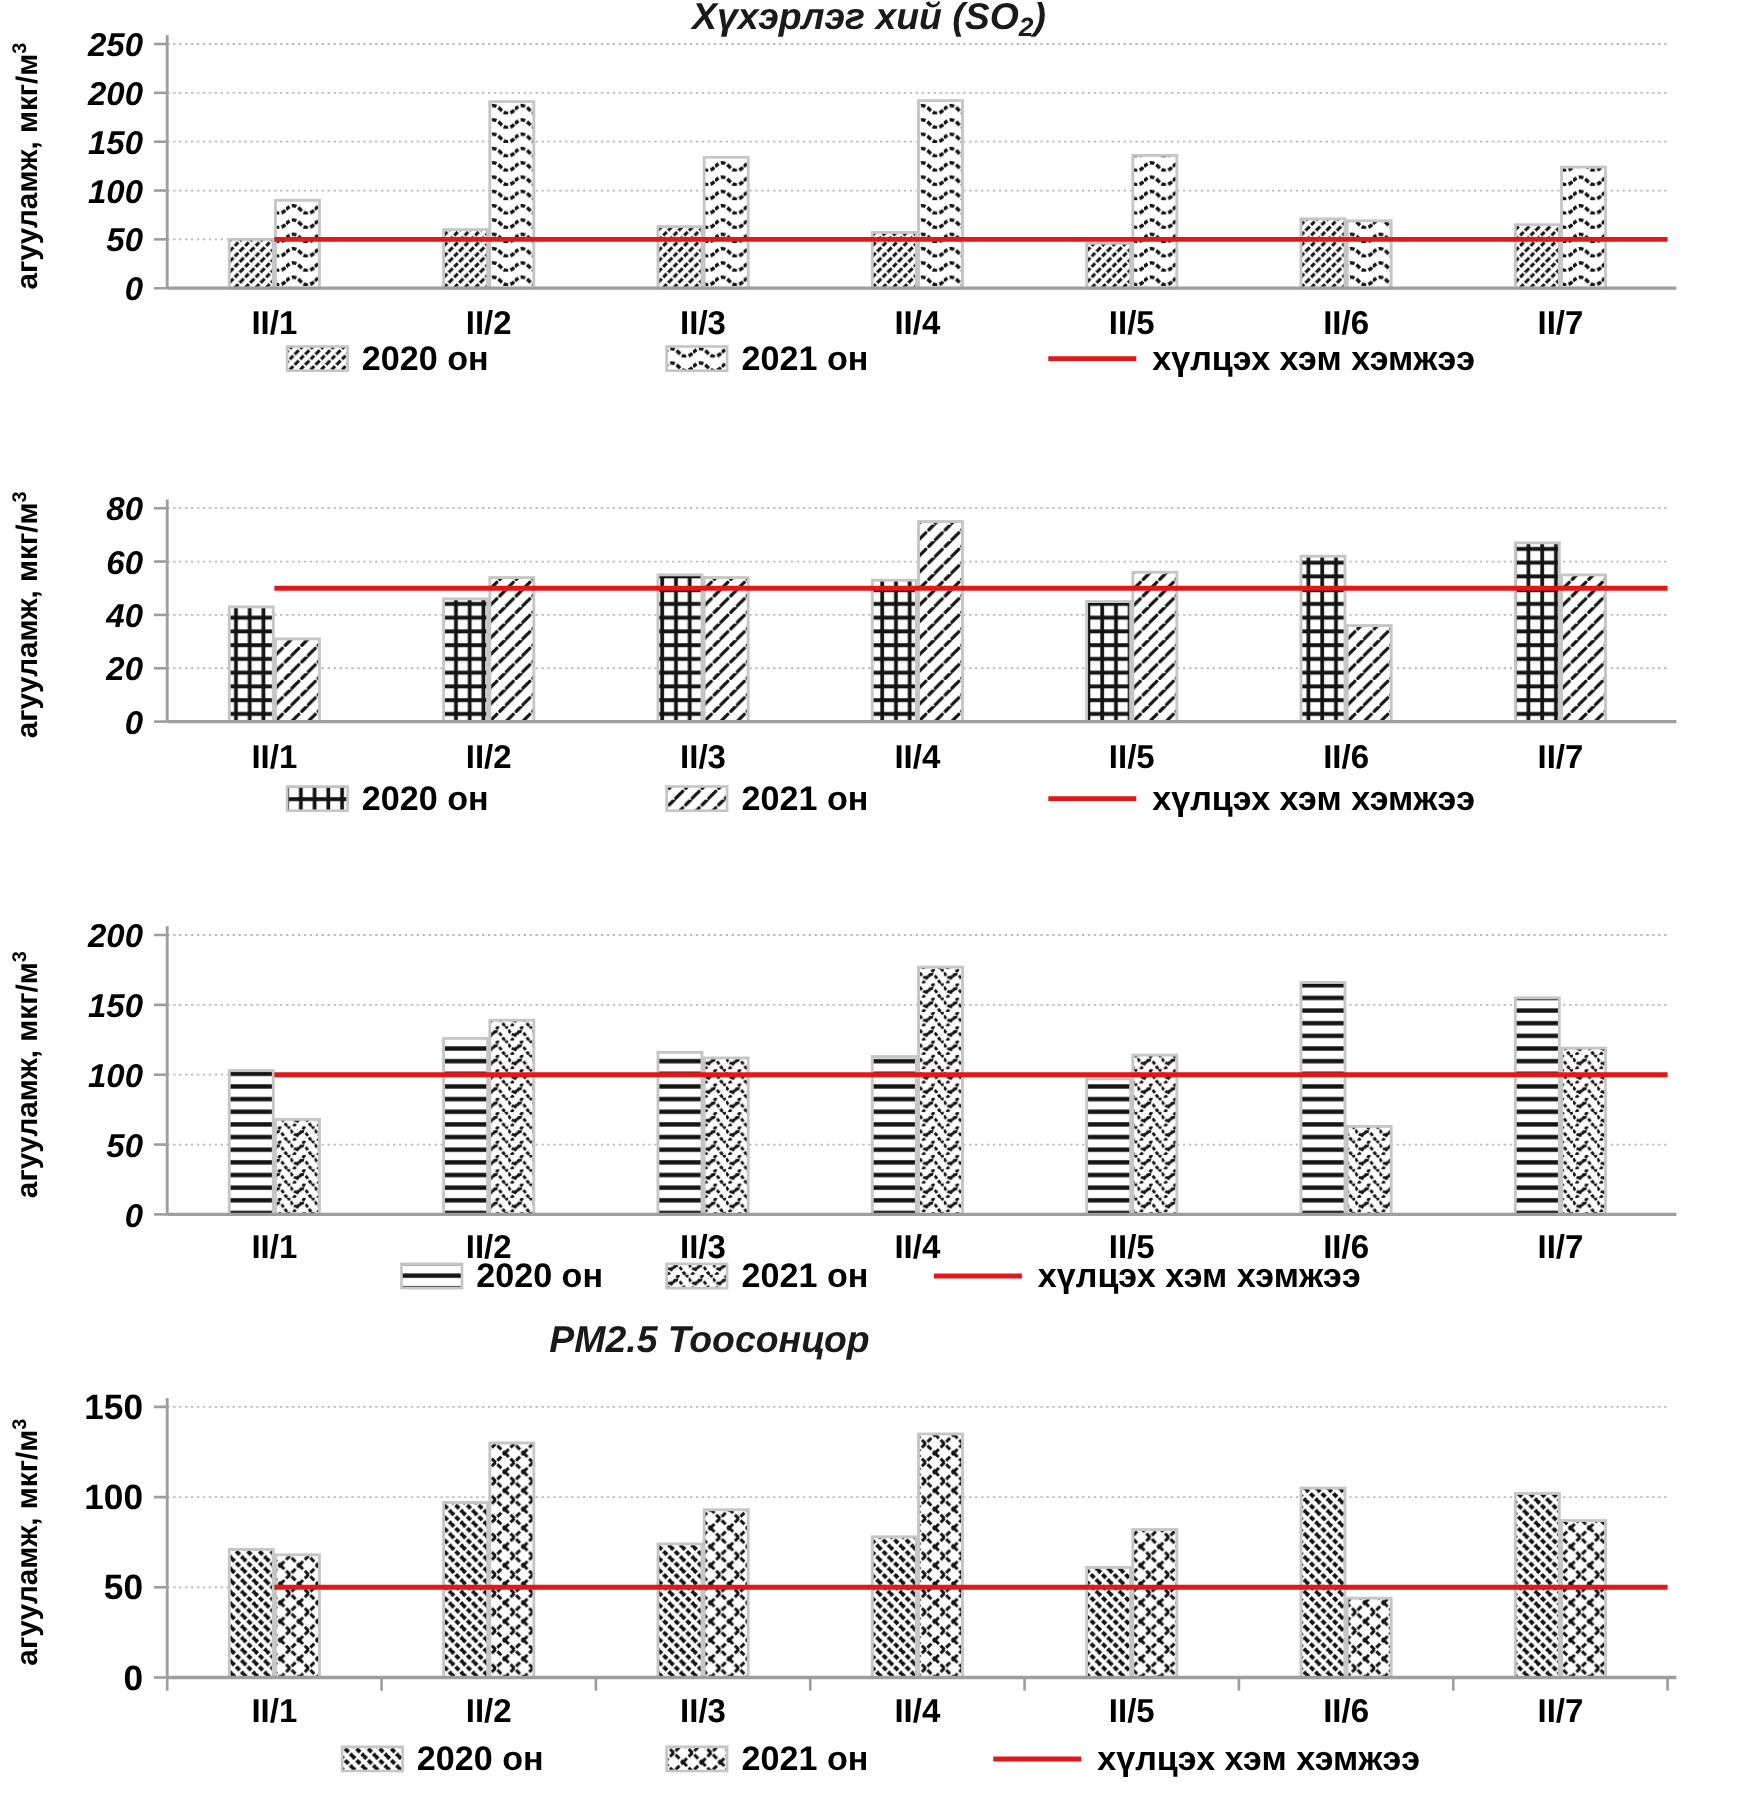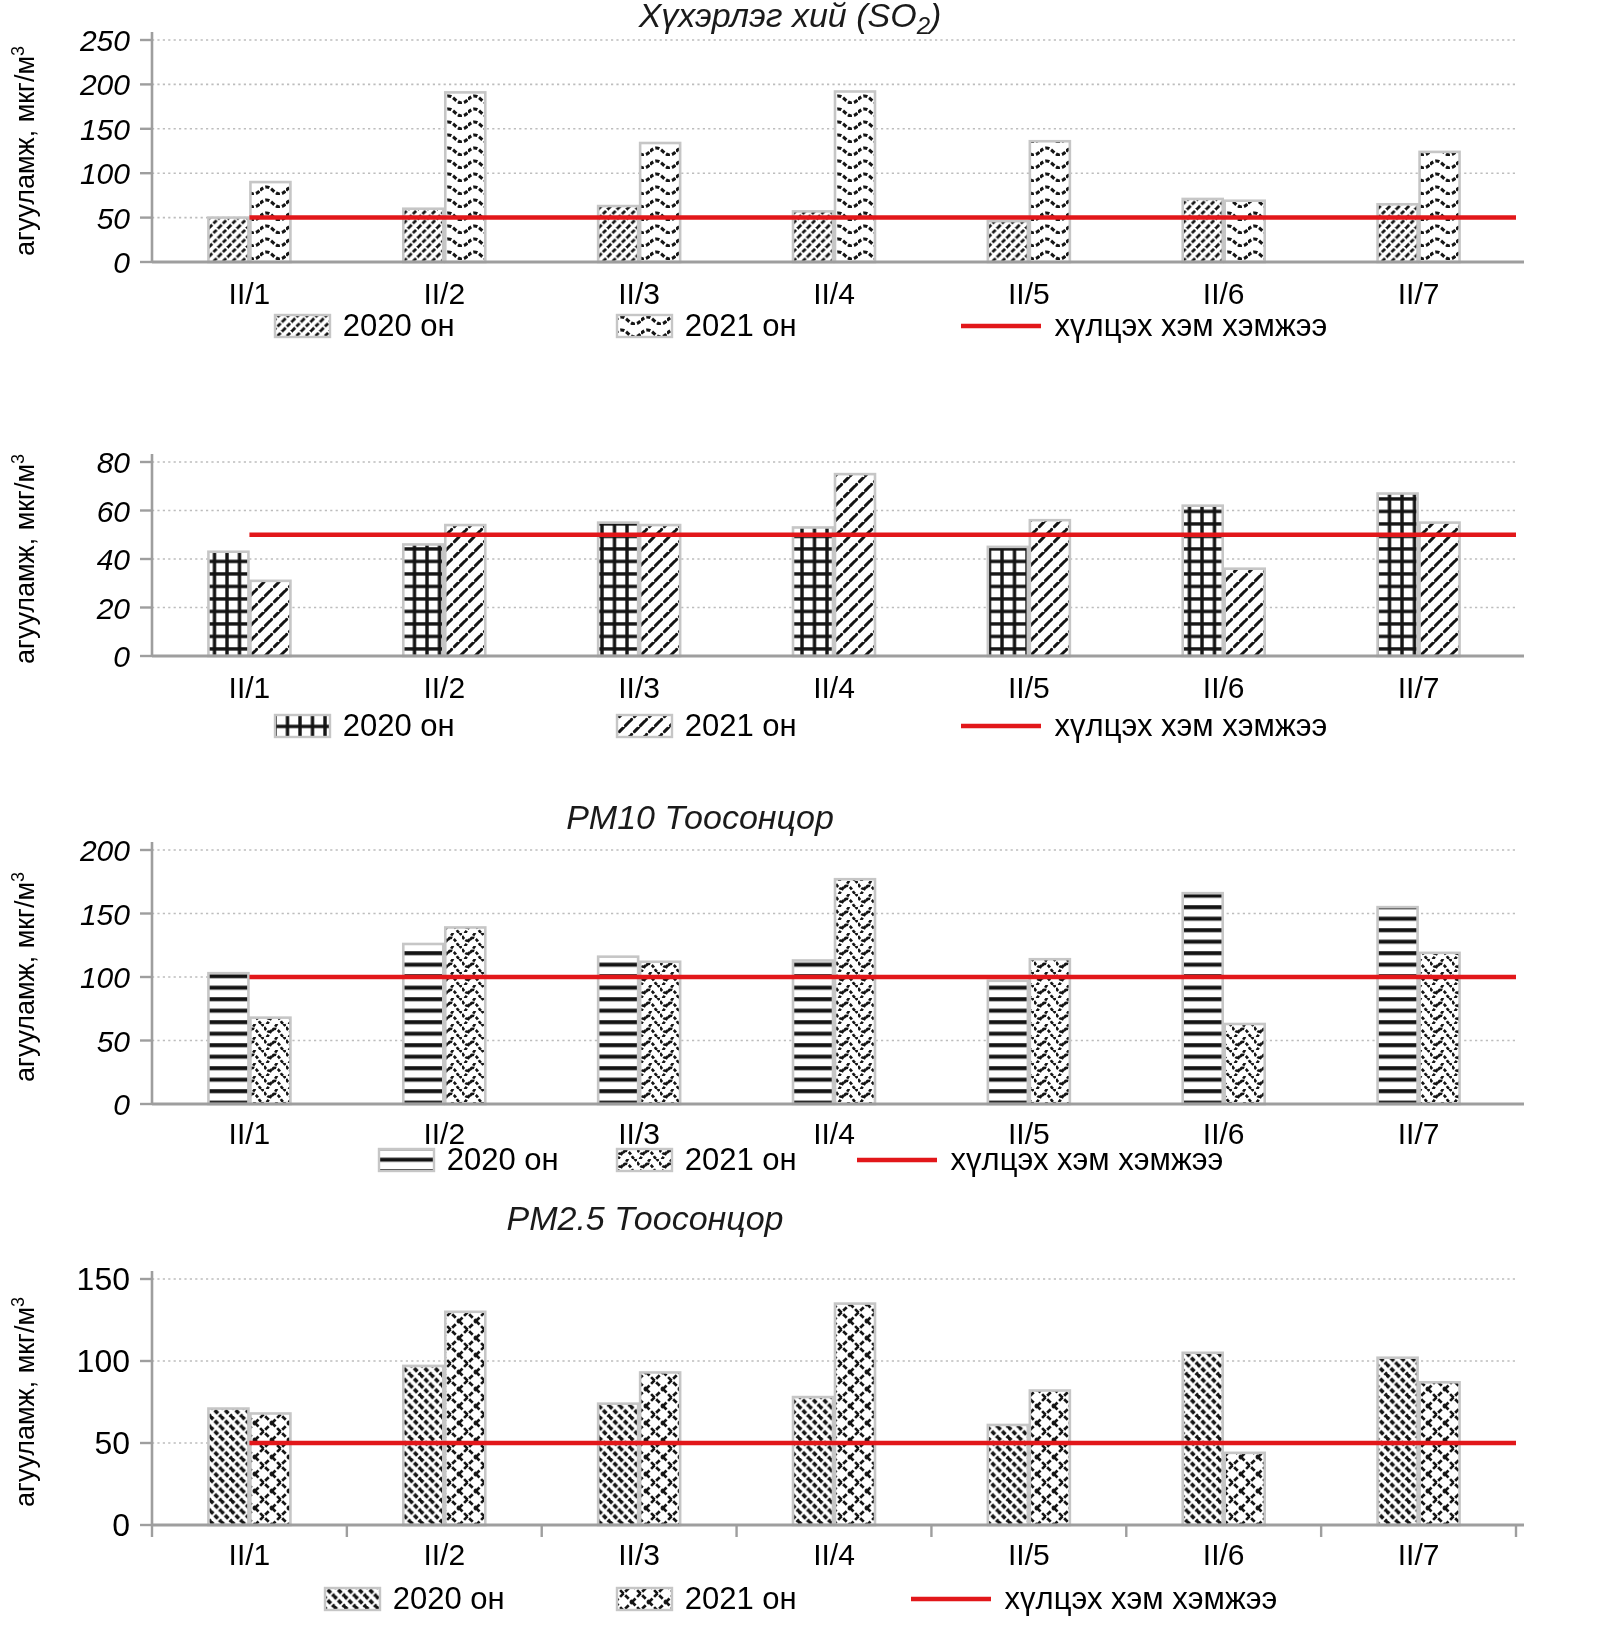--- a/index.html
+++ b/index.html
@@ -1,17 +1,17 @@
 <!DOCTYPE html>
 <html><head>
 <meta charset="utf-8">
 <style>
   html,body{margin:0;padding:0;background:#ffffff;}
   body{width:1600px;font-family:"Liberation Sans", sans-serif;color:#000;}
-  .page{position:relative;width:1600px;height:1641px;background:#fff;overflow:hidden;}
+  .page{position:relative;width:1600px;height:1641px;background:#fff;overflow:hidden;font-weight:bold;}
   .chart-section{position:relative;width:1600px;}
   .chart-title{position:absolute;white-space:nowrap;font-style:italic;font-size:34px;color:#1a1a1a;transform:translateX(-50%);}
   .chart-title .sub{font-size:24px;vertical-align:-7px;}
   .legend-row{position:absolute;left:0;width:1600px;display:flex;justify-content:center;}
   .legend-item{display:flex;align-items:center;gap:10px;white-space:nowrap;}
   .legend-label{font-size:31px;color:#000;}
   .hidden-defs{position:absolute;width:0;height:0;}
   svg{display:block;}
 </style>
 </head>
@@ -181,21 +181,20 @@
         </div>
         <div class="legend-item">
           <svg width="88" height="28">
             <line x1="4" y1="14" x2="84" y2="14" stroke="#e2171a" stroke-width="4.5"></line>
           </svg>
           <span class="legend-label">хүлцэх хэм хэмжээ</span>
         </div>
       </div>
     </section>
   <section class="chart-section" style="height: 395px;">
-      <div class="chart-title" style="top: 8px; left: 700px;"><span>PM10 Тоосонцор</span><span class="sub"></span><span></span></div>
       <svg width="1600" height="395" viewBox="0 0 1600 395">
         <line x1="140" y1="314" x2="152" y2="314" stroke="#9e9e9e" stroke-width="2.4"></line>
         <text x="130" y="325" text-anchor="end" font-size="30" fill="#000" font-style="italic">0</text>
         <line x1="152" y1="250.5" x2="1516" y2="250.5" stroke="#bdbdbd" stroke-width="1.6" stroke-dasharray="2.2,3.2"></line>
         <line x1="140" y1="250.5" x2="152" y2="250.5" stroke="#9e9e9e" stroke-width="2.4"></line>
         <text x="130" y="261.5" text-anchor="end" font-size="30" fill="#000" font-style="italic">50</text>
         <line x1="152" y1="187" x2="1516" y2="187" stroke="#bdbdbd" stroke-width="1.6" stroke-dasharray="2.2,3.2"></line>
         <line x1="140" y1="187" x2="152" y2="187" stroke="#9e9e9e" stroke-width="2.4"></line>
         <text x="130" y="198" text-anchor="end" font-size="30" fill="#000" font-style="italic">100</text>
         <line x1="152" y1="123.5" x2="1516" y2="123.5" stroke="#bdbdbd" stroke-width="1.6" stroke-dasharray="2.2,3.2"></line>

